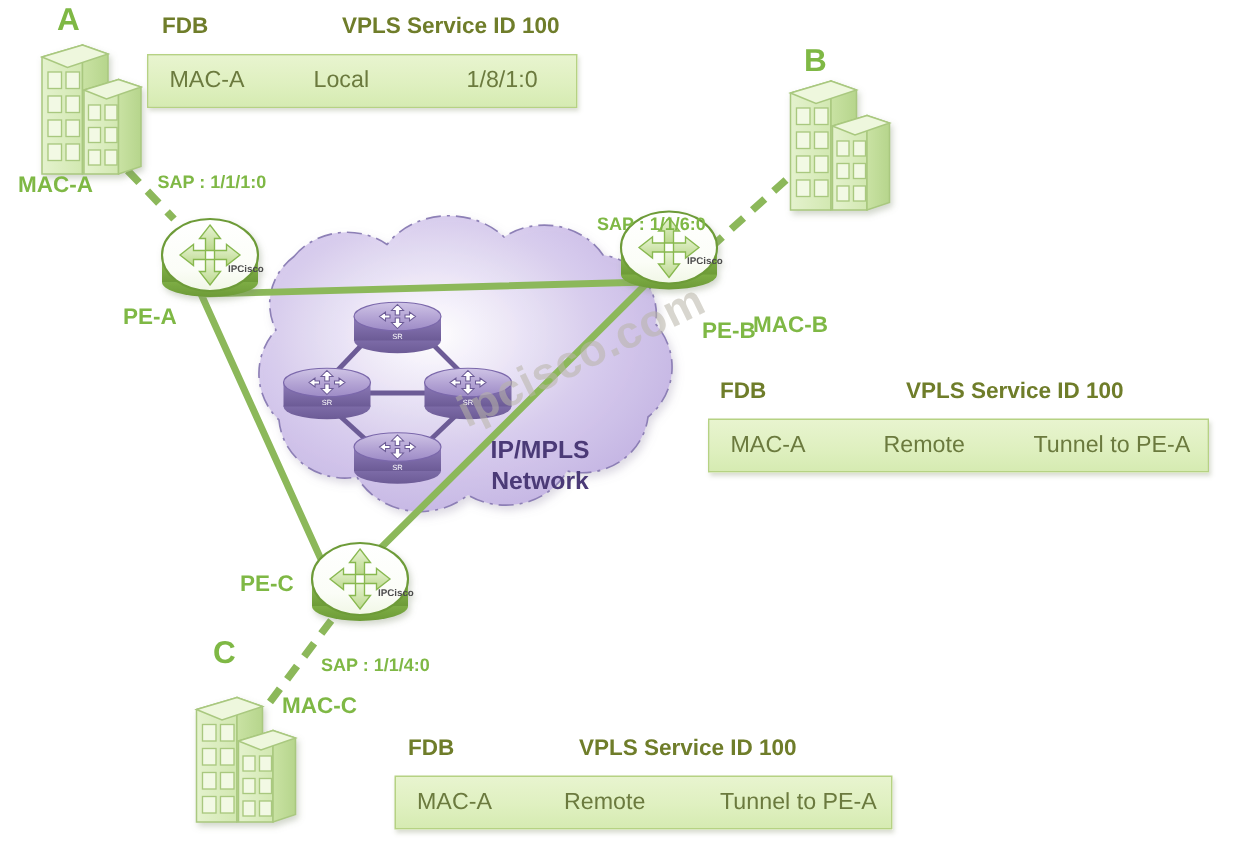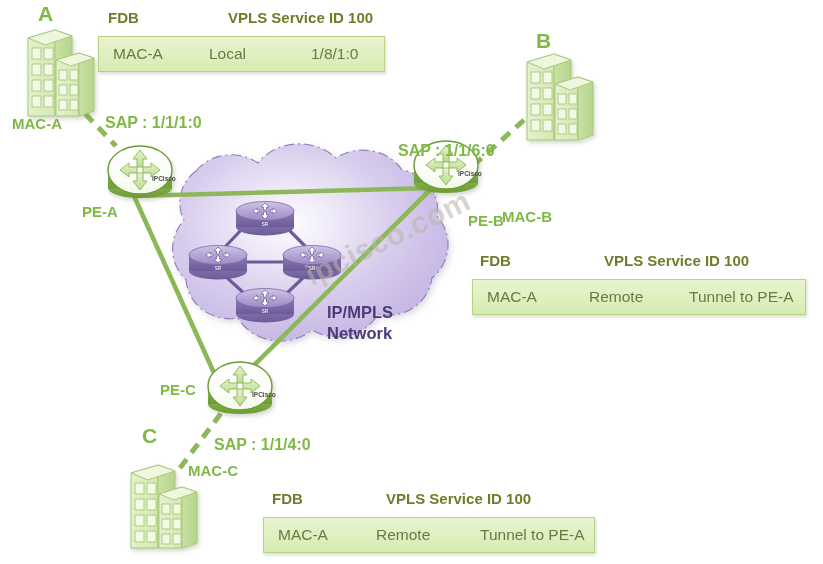--- a/index.html
+++ b/index.html
@@ -13,32 +13,31 @@
 
   
   .lbl{position:absolute;white-space:nowrap;}
   .site-letter{
     font-size:21px;font-weight:bold;color:#7fb845;
   }
   .mac-lbl{
     font-size:15px;font-weight:bold;color:#7fb845;
   }
   .sap-lbl{
-    font-size:16px;font-weight:bold;color:#7fb845;
+    font-size:12px;font-weight:bold;color:#7fb845;
   }
   .pe-lbl{
     font-size:15px;font-weight:bold;color:#7fb845;
   }
   .fdb-head{
     font-size:15px;font-weight:bold;color:#6f7d2a;text-align:center;
   }
   .cloud-lbl{
     font-size:16.5px;font-weight:bold;color:#4b3a77;line-height:1.25;
-    text-align:left;
-    margin-top:12px;
+    text-align:center;
   }
 
   
   .fdb-box{
     position:absolute;
     background:linear-gradient(180deg,#e8f4cf 0%,#dff0c0 55%,#d6ebb2 100%);
     border:1px solid #b6d283;
     box-sizing:border-box;
     display:flex;align-items:center;
     box-shadow:1px 2px 3px rgba(120,130,90,.28);

